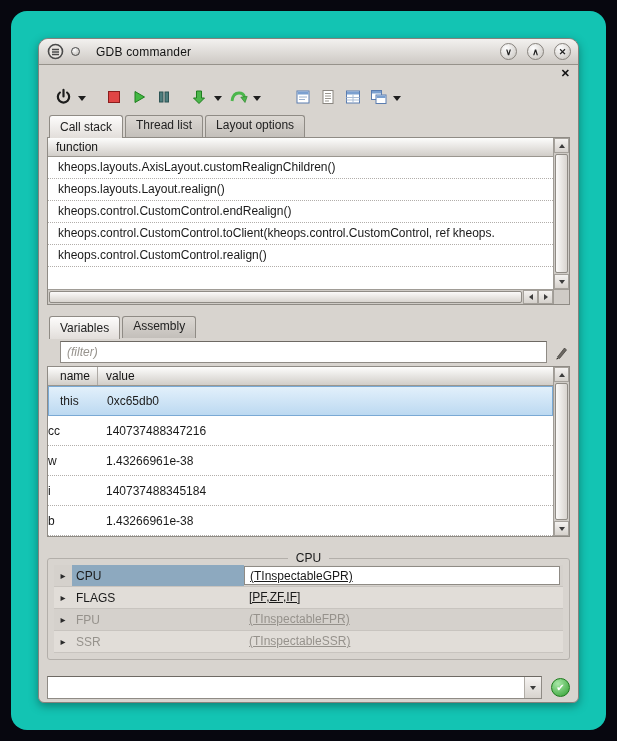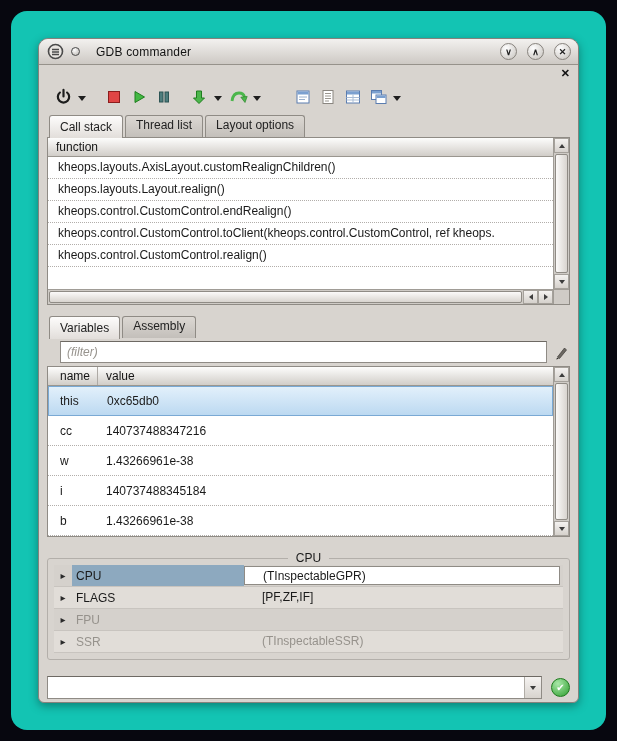--- a/index.html
+++ b/index.html
@@ -62,21 +62,21 @@
   .col-header.single { padding-left: 8px; }
   .vh-name { width: 50px; padding-left: 12px; border-right: 1px solid #aeaaa5; height: 100%; display: flex; align-items: center; }
   .vh-value { padding-left: 8px; }
 
   .cs-rows { flex: 1; overflow: hidden; }
   .cs-row { height: 22px; line-height: 21px; padding: 0 10px; border-bottom: 1px dotted #b2aeaa;
             white-space: nowrap; overflow: hidden; background: #fff; }
 
   .var-rows { flex: 1; overflow: hidden; }
   .var-row { height: 30px; display: flex; align-items: center; border-bottom: 1px dotted #b2aeaa; background: #fff; }
-  .var-name { width: 50px; padding-left: 12px; }
+  .var-name { width: 50px; }
   .var-value { padding-left: 8px; }
   .var-row.selected { background: linear-gradient(#e2f0fb, #bcd9f1); border: 1px solid #7aa9d4; }
   .var-row.selected .var-name { padding-left: 11px; }
 
   
   .vscroll { flex: 0 0 16px; background: #cfcbc6; border-left: 1px solid #a09c96; display: flex; flex-direction: column; }
   .sb-btn { flex: 0 0 15px; width: 100%; display: flex; align-items: center; justify-content: center;
             background: linear-gradient(#f4f2f0, #d5d1cc); border: 1px solid #a5a19b; }
   .sb-track { flex: 1; position: relative; }
   .sb-handle { position: absolute; left: 1px; right: 1px; top: 1px; bottom: 1px;
@@ -98,21 +98,21 @@
   .filter-icon { width: 18px; height: 18px; display: flex; align-items: center; justify-content: center; }
 
   
   .cpu-group { margin: 14px 8px 0; border: 1px solid #b3afaa; border-radius: 3px; padding: 0 6px 6px; }
   .cpu-group legend { margin: 0 auto; padding: 0 8px; color: #1a1a1a; }
   .cpu-row { display: flex; align-items: center; height: 22px; border-bottom: 1px solid #c8c4bf; }
   .cpu-row:nth-child(even) { background: #e1ddd8; }
   .cpu-row:nth-child(odd) { background: #d5d1cc; }
   .cpu-expander { width: 18px; text-align: center; font-size: 10px; color: #2a2a2a; line-height: 22px; }
   .cpu-name { width: 172px; height: 100%; display: flex; align-items: center; padding-left: 4px; }
-  .cpu-value { flex: 1; height: 19px; line-height: 18px; padding: 0 18px; margin-right: 3px; }
+  .cpu-value { flex: 1; height: 19px; line-height: 18px; padding: 0 5px; margin-right: 3px; text-decoration: underline; }
   .cpu-row.selected .cpu-name { background: #8da9bf; }
   .cpu-row.selected .cpu-value { background: #fff; border: 1px solid #8f8b85; }
   .cpu-row.disabled .cpu-name, .cpu-row.disabled .cpu-value { color: #96928c; }
 
   
   .bottom-row { margin: 16px 8px 0; flex: 0 0 23px; display: flex; align-items: center; gap: 9px; }
   .combo { flex: 1; height: 23px; background: #fff; border: 1px solid #8f8b85; border-top-color: #6d6963;
            display: flex; align-items: stretch; }
   .combo-input { flex: 1; border: none; outline: none; padding: 0 6px;
                  font-family: "Liberation Sans", sans-serif; font-size: 12px; }
@@ -412,20 +412,21 @@
 
             <div class="cpu-row">
               <span class="cpu-expander">▸</span>
               <span class="cpu-name">FLAGS</span>
               <span class="cpu-value">[PF,ZF,IF]</span>
             </div>
 
             <div class="cpu-row disabled">
               <span class="cpu-expander">▸</span>
               <span class="cpu-name">FPU</span>
+              <span class="cpu-value">(TInspectableFPR)</span>
             </div>
 
             <div class="cpu-row disabled">
               <span class="cpu-expander">▸</span>
               <span class="cpu-name">SSR</span>
               <span class="cpu-value">(TInspectableSSR)</span>
             </div>
           </div>
       </fieldset>
 

